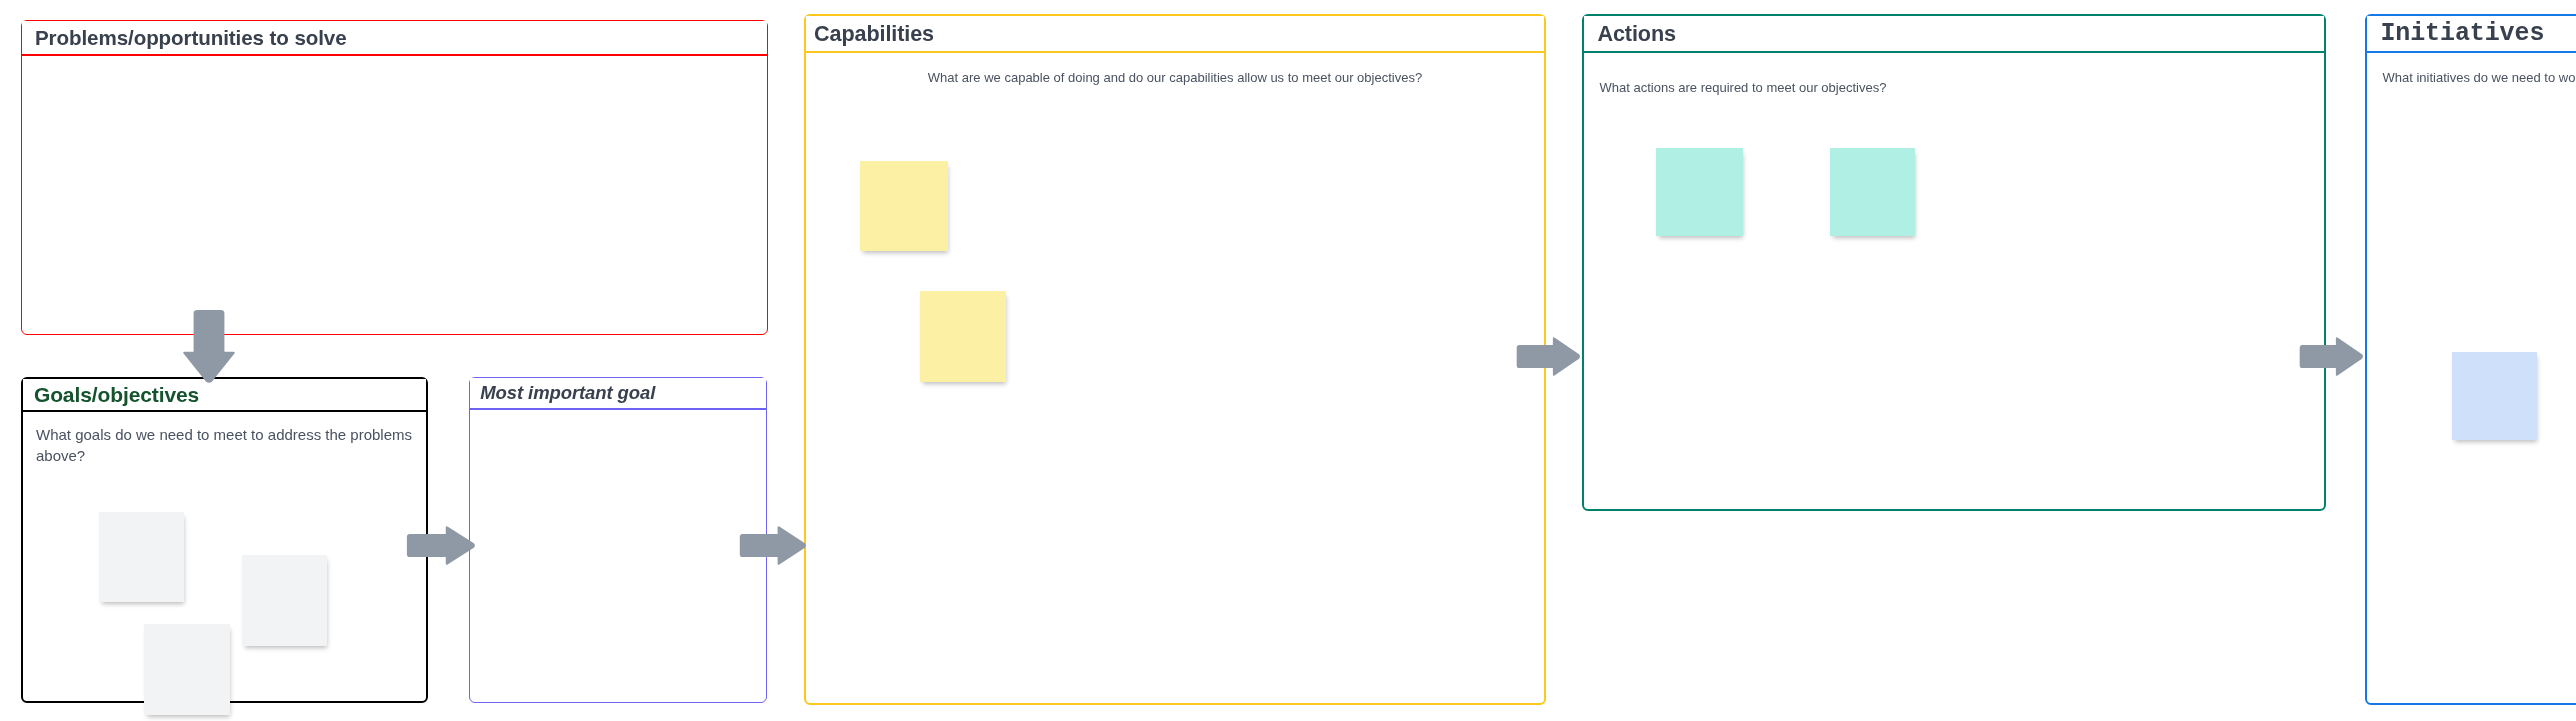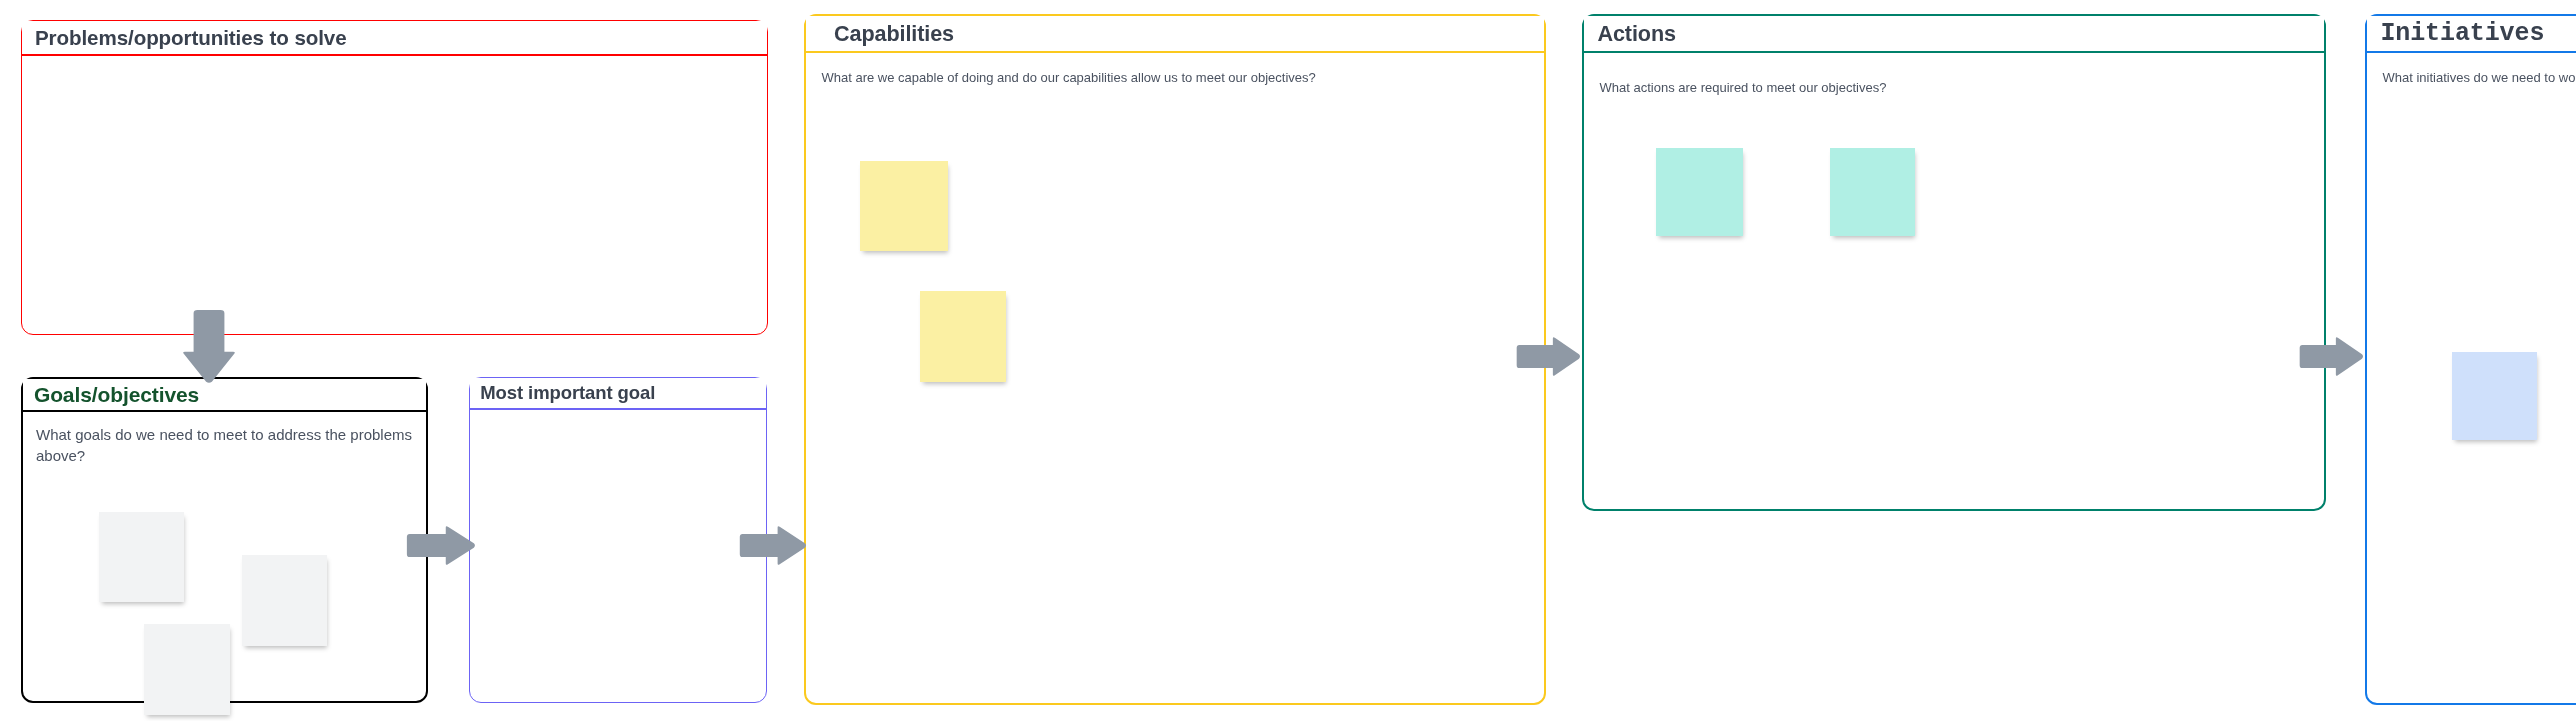--- a/index.html
+++ b/index.html
@@ -11,21 +11,21 @@
     position:relative;
   }
   .board{position:absolute;inset:0;}
 
   
   .panel{
     position:absolute;
     background:#ffffff;
     box-sizing:border-box;
     border-style:solid;
-    border-radius:12px;
+    border-radius:6px;
     overflow:visible;
   }
   .panel-head{
     position:absolute;
     left:0;right:0;top:0;
     box-sizing:border-box;
     display:flex;align-items:center;
     border-bottom-style:solid;
     background:#ffffff;
   }
@@ -61,29 +61,29 @@
   .p-problems  .panel-head{height:35px;padding-left:13.4px;border-bottom-width:2.6px;}
   .p-problems  .panel-title{font-size:20.6px;}
   .p-problems  .panel-body{top:35px;padding:14.4px 15.5px;}
   .p-problems  .panel-prompt{font-size:13px;}
 
   .p-goals     .panel-head{height:33px;padding-left:11.3px;border-bottom-width:2.6px;}
   .p-goals     .panel-title{font-size:21px;color:#14532d;}
   .p-goals     .panel-body{top:33px;padding:13.4px 13.4px;}
   .p-goals     .panel-prompt{font-size:15px;}
 
-  .p-mig       .panel-head{height:32px;padding-left:10.3px;border-bottom-width:2.1px;}
+  .p-mig       .panel-head{height:32px;padding-left:10.3px;border-bottom-width:2.1px;font-style:italic;}
   .p-mig       .panel-title{font-size:18.5px;}
   .p-mig       .panel-body{top:32px;padding:12.4px 11.3px;}
   .p-mig       .panel-prompt{font-size:12px;}
 
-  .p-cap       .panel-head{height:37px;padding-left:28px;border-bottom-width:2.1px;text-align:center;}
+  .p-cap       .panel-head{height:37px;padding-left:8px;border-bottom-width:2.1px;text-align:center;}
   .p-cap       .panel-title{font-size:21.6px;}
   .p-cap       .panel-body{top:37px;padding:15.5px 15.5px;}
-  .p-cap       .panel-prompt{font-size:13px;}
+  .p-cap       .panel-prompt{font-size:13px;text-align:center;}
 
   .p-actions   .panel-head{height:37px;padding-left:13.4px;border-bottom-width:2.1px;}
   .p-actions   .panel-title{font-size:21.6px;}
   .p-actions   .panel-body{top:37px;padding:15.5px 15.5px;}
   .p-actions   .panel-prompt{font-size:13px;margin-top:10px;}
 
   .p-init      .panel-head{height:37px;padding-left:13.4px;border-bottom-width:2.1px;}
   .p-init      .panel-title{font-size:25px;font-family:Liberation Mono, monospace;}
   .p-init      .panel-body{top:37px;padding:15.5px 15.5px;}
   .p-init      .panel-prompt{font-size:13px;}

